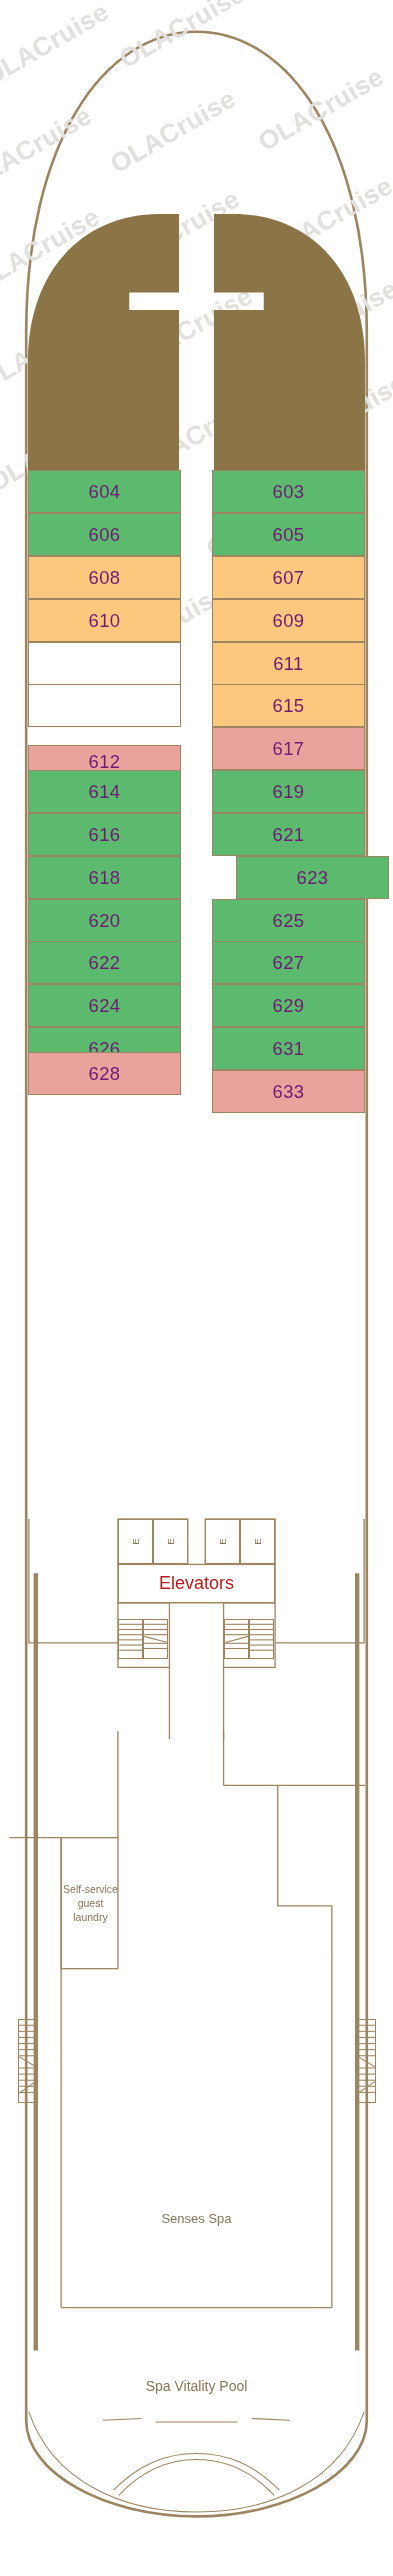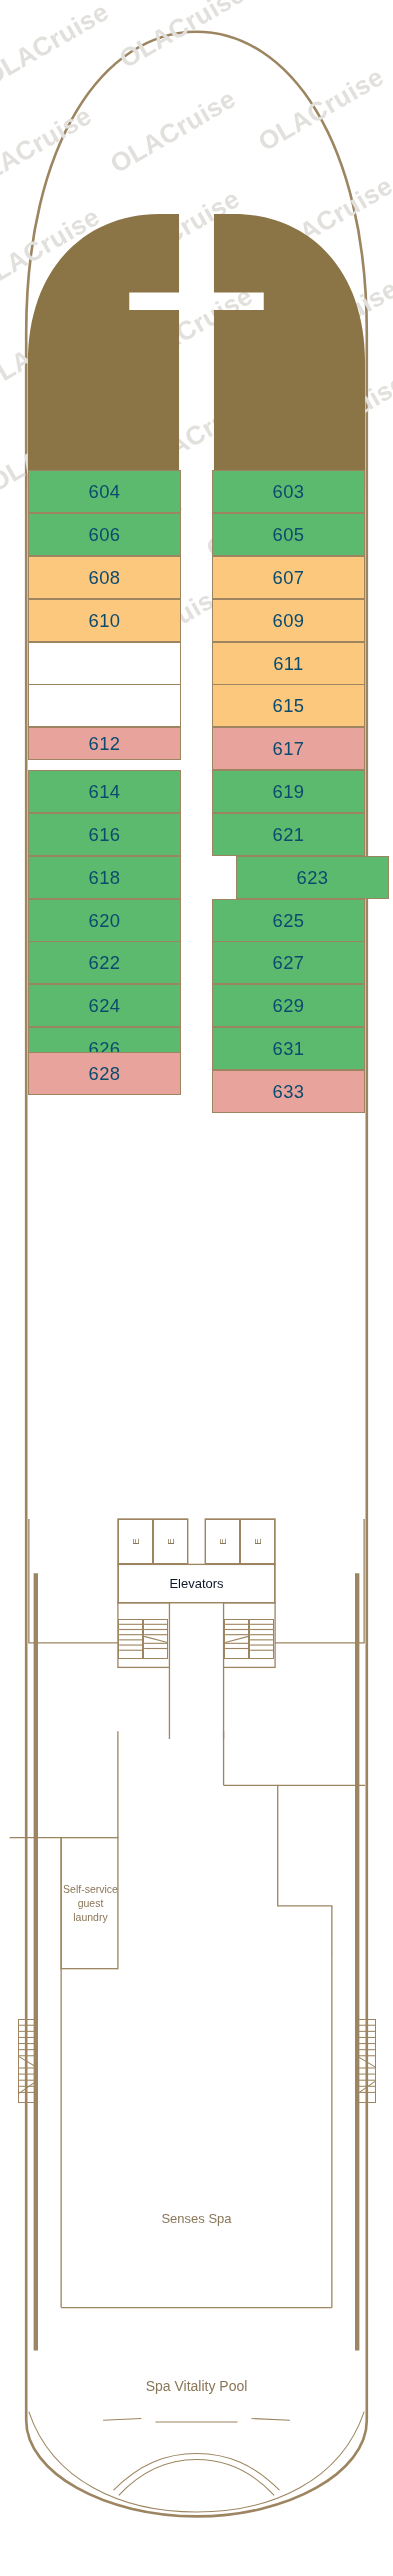--- a/index.html
+++ b/index.html
@@ -32,21 +32,21 @@
 
   
   .cabins{position:absolute;left:0;top:0;width:393px;}
   .cab{
     position:absolute;
     box-sizing:border-box;
     border:0.9px solid #9c8560;
     display:flex;
     align-items:center;
     justify-content:center;
-    color:#0c4a6e;
+    color:#701a75;
     font-size:18.4px;
     font-family:"Liberation Sans",sans-serif;
     letter-spacing:0.4px;
   }
   .cab.empty{color:transparent;}
 
   
   .suite-wrap{position:absolute;left:0;top:0;width:393px;height:524px;}
   .suite-label{
     position:absolute;
@@ -96,22 +96,22 @@
   
   .stair{position:absolute;box-sizing:border-box;border:1.3px solid #9c8560;}
   .stair svg{display:block;}
 
   .elev-title{
     position:absolute;
     box-sizing:border-box;
     border:1.3px solid #9c8560;
     border-top:none;
     display:flex;align-items:center;justify-content:center;
-    color:#0f172a;
-    font-size:13px;
+    color:#b91c1c;
+    font-size:18px;
     font-family:"Liberation Sans",sans-serif;
   }
 </style>
 </head>
 <body>
 
 <div id="deck">
 
   <svg class="hull-svg" viewBox="0 0 450 2947">
 
@@ -183,21 +183,21 @@
 
     <div class="cab" style="left:28px;top:599px;width:153px;height:43px;background:#fbc87d;">610</div>
     <div class="cab" style="left:212px;top:599px;width:153px;height:43px;background:#fbc87d;">609</div>
 
     <div class="cab empty" style="left:28px;top:642px;width:153px;height:43px;background:#ffffff;"></div>
     <div class="cab" style="left:212px;top:642px;width:153px;height:43px;background:#fbc87d;">611</div>
 
     <div class="cab empty" style="left:28px;top:684px;width:153px;height:43px;background:#ffffff;"></div>
     <div class="cab" style="left:212px;top:684px;width:153px;height:43px;background:#fbc87d;">615</div>
 
-    <div class="cab" style="left:28px;top:727px;width:153px;height:33px;background:#e8a49c;">612</div>
+    <div class="cab" style="left:28px;top:745px;width:153px;height:33px;background:#e8a49c;">612</div>
     <div class="cab" style="left:212px;top:727px;width:153px;height:43px;background:#e8a49c;">617</div>
 
     <div class="cab" style="left:28px;top:770px;width:153px;height:43px;background:#5cba6e;">614</div>
     <div class="cab" style="left:212px;top:770px;width:153px;height:43px;background:#5cba6e;">619</div>
 
     <div class="cab" style="left:28px;top:813px;width:153px;height:43px;background:#5cba6e;">616</div>
     <div class="cab" style="left:212px;top:813px;width:153px;height:43px;background:#5cba6e;">621</div>
 
     <div class="cab" style="left:28px;top:856px;width:153px;height:43px;background:#5cba6e;">618</div>
     <div class="cab" style="left:212px;top:856px;width:153px;height:43px;background:#5cba6e;margin-left:24px;">623</div>

